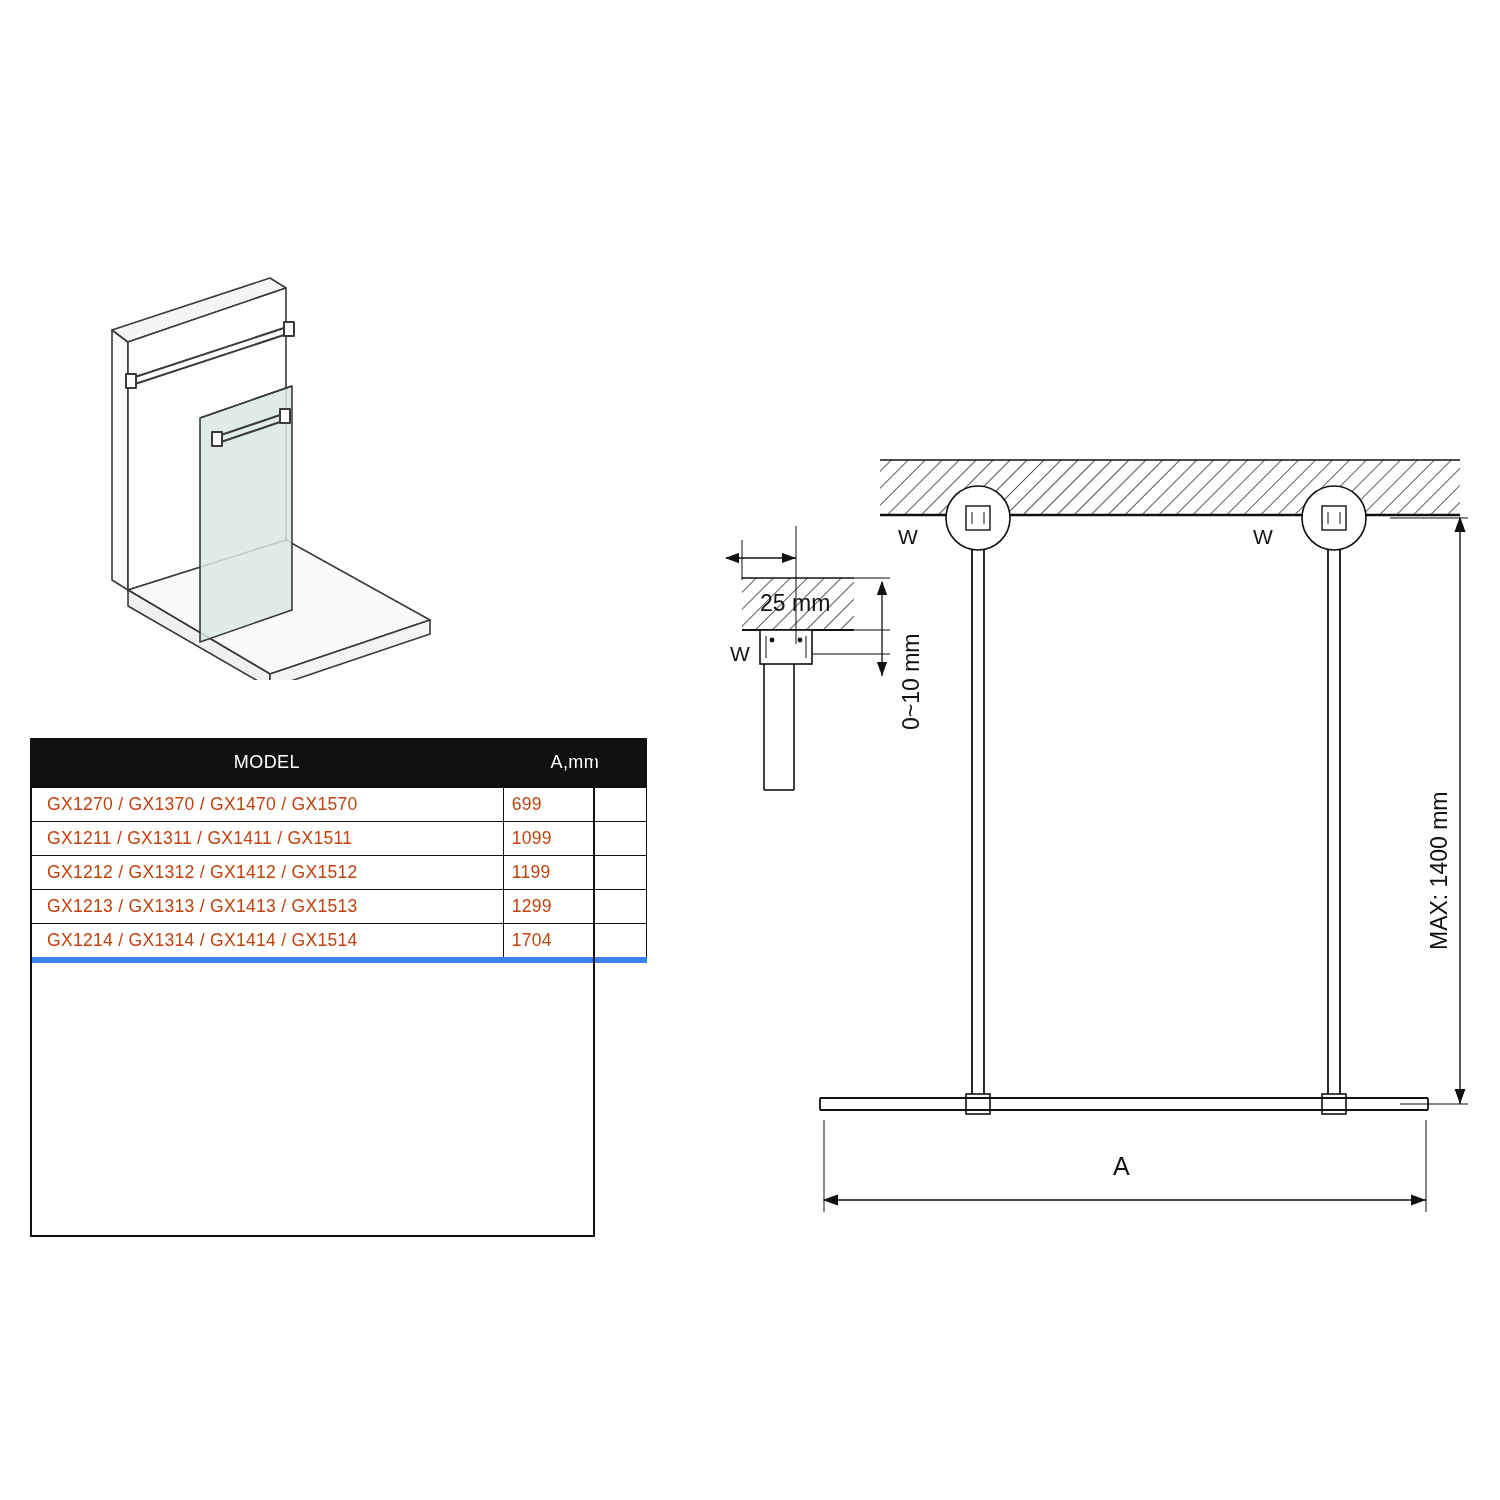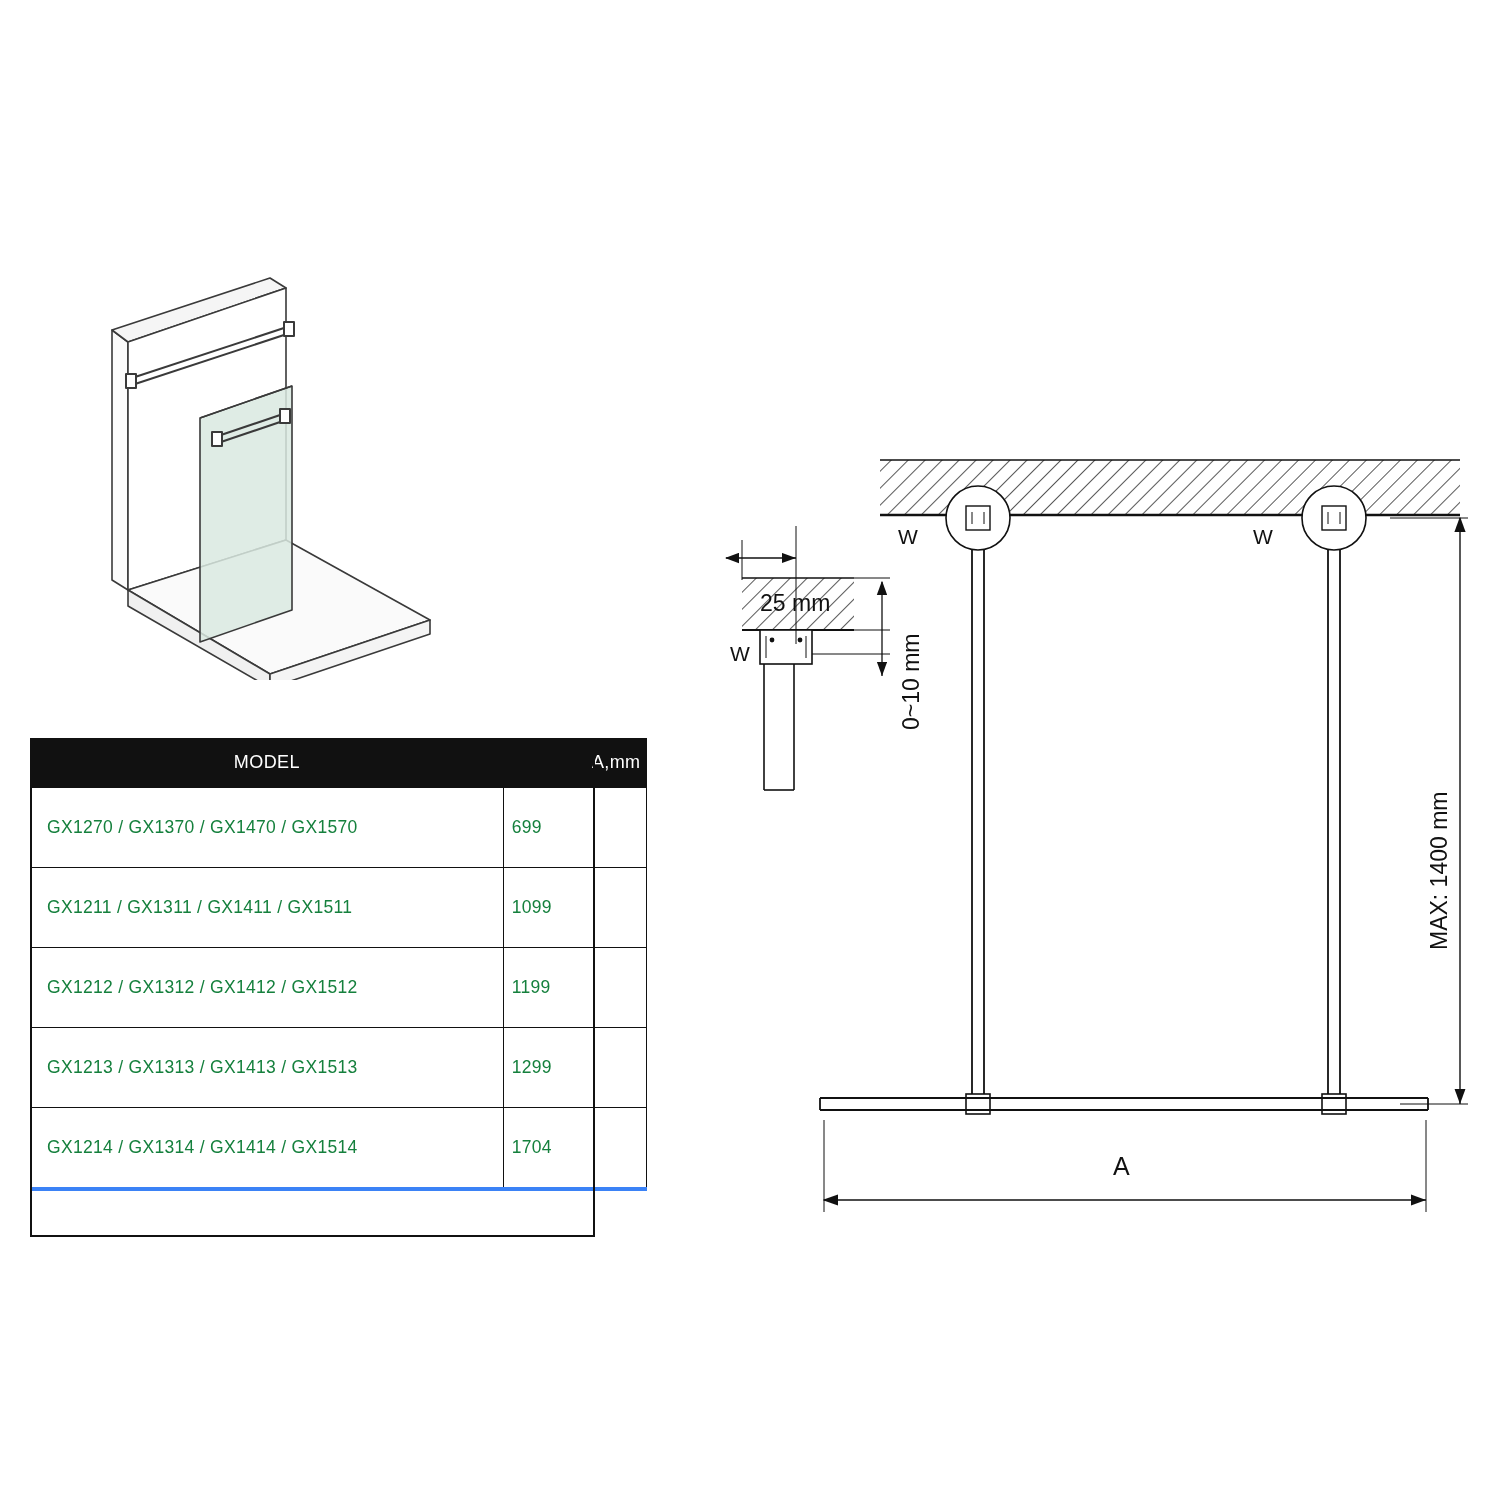--- a/index.html
+++ b/index.html
@@ -45,37 +45,37 @@
   .model-table thead th {
     background: #111111;
     color: #ffffff;
     font-weight: normal;
     font-size: 18px;
     padding: 14px 6px;
     text-align: center;
     letter-spacing: 0.4px;
   }
   .model-table th.col-model { width: 440px; }
-  .model-table th.col-a { width: 125px; text-align: right; }
+  .model-table th.col-a { width: 125px; }
   .model-table tbody td {
     border: 1px solid #111111;
-    padding: 29px 8px;
+    padding: 6px 8px;
     background: #ffffff;
-    color: #15803d;
+    color: #c2410c;
     white-space: nowrap;
   }
   .model-table tbody td.model-cell {
     text-align: left;
     padding-left: 16px;
     letter-spacing: 0.3px;
   }
   .model-table tbody td.a-cell {
     letter-spacing: 0.3px;
   }
-  .model-table tbody tr:last-child td { border-bottom: 4px solid #3b82f6; }
+  .model-table tbody tr:last-child td { border-bottom: 6px solid #3b82f6; }
 
   
   .table-frame {
     position: absolute;
     left: 30px;
     top: 738px;
     width: 565px;
     height: 499px;
     border: 2px solid #111111;
     pointer-events: none;

